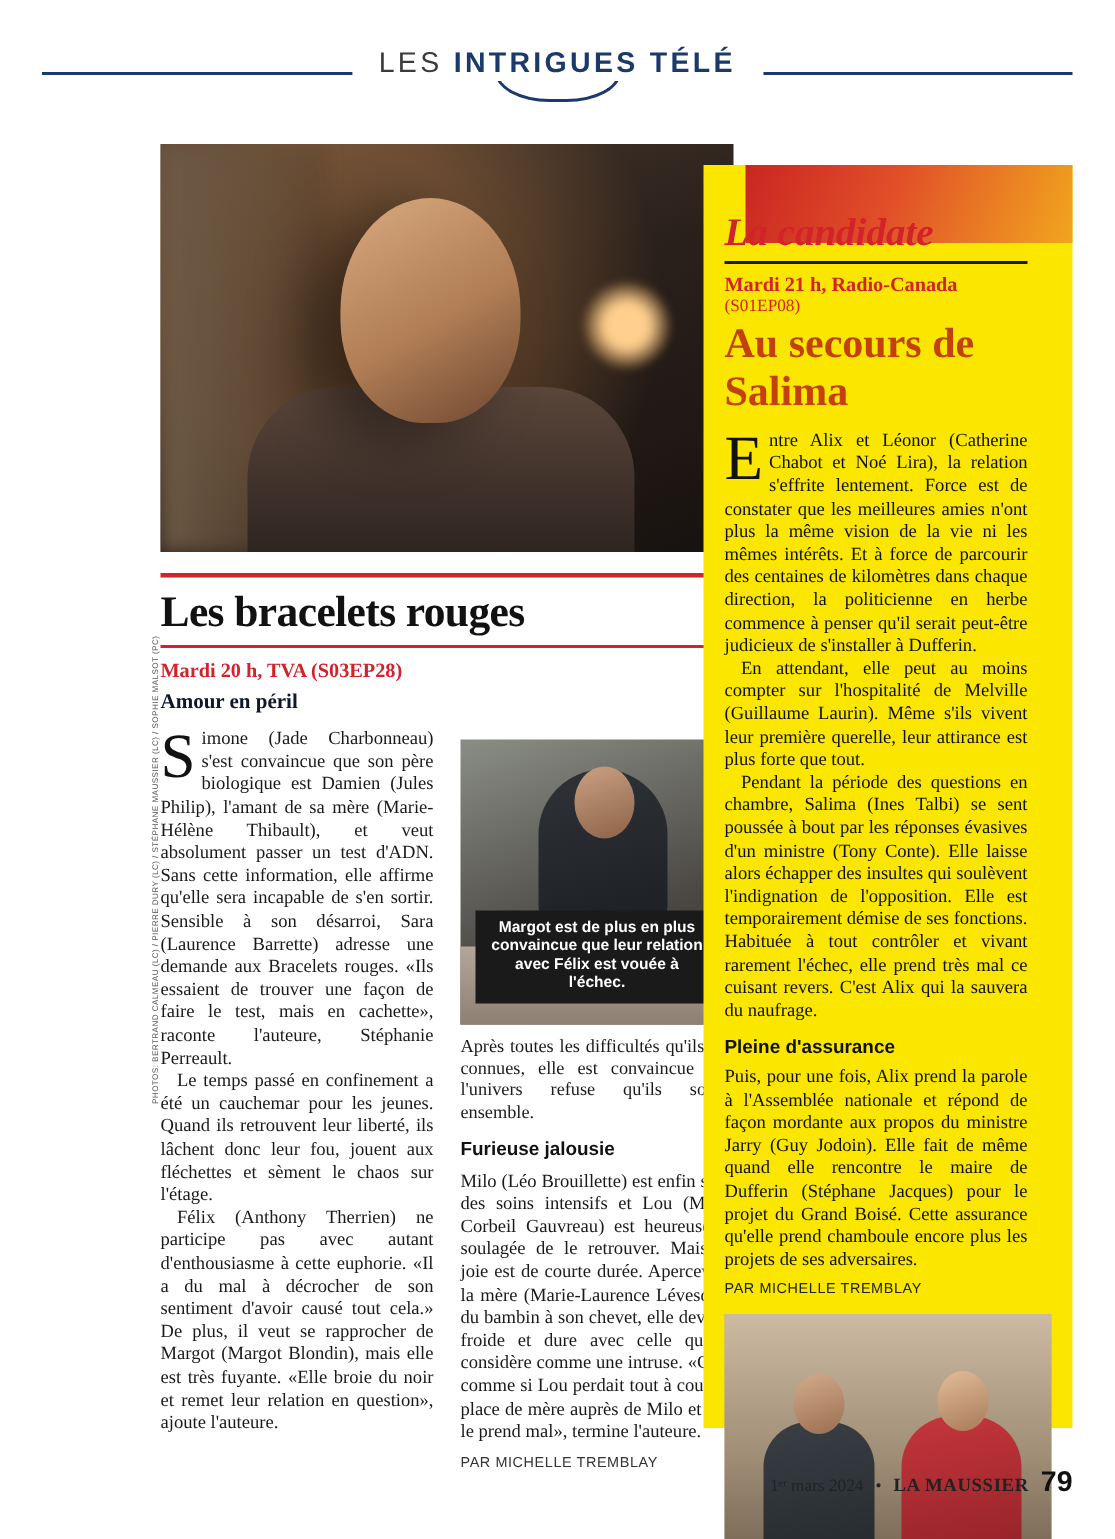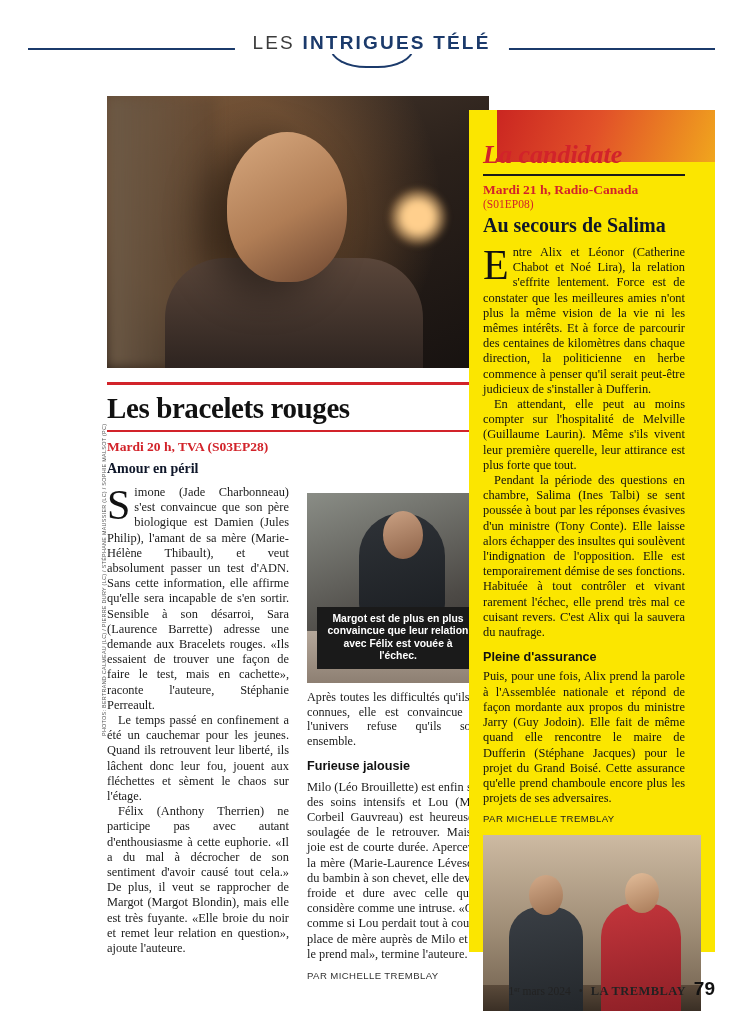--- a/index.html
+++ b/index.html
@@ -284,23 +284,23 @@
   }
   .rc-ep {
     font-family: "Liberation Serif", serif;
     font-size: 11.5px;
     color: #d2232a;
     margin: 0 0 4px 0;
   }
   .rc-head {
     font-family: "Liberation Serif", serif;
     font-weight: 700;
-    font-size: 20px;
+    font-size: 28px;
     margin: 4px 0 8px 0;
-    color: #0f172a;
+    color: #c2410c;
   }
   .rc-body {
     font-family: "Liberation Serif", serif;
     font-size: 12.4px;
     line-height: 15.2px;
     text-align: justify;
     color: #111;
   }
   .rc-body p { margin: 0; text-indent: 11px; }
   .rc-body p.first { text-indent: 0; }
@@ -472,15 +472,15 @@
       <div class="woman-hair"></div>
       <div class="woman"></div>
       <div class="woman-head"></div>
     </div>
   </div>
 </div>
 
 <div class="footer">
   <span class="footer-date">1ᵉʳ mars 2024</span>
   <span class="footer-dot">•</span>
-  <span class="footer-brand">LA TREMBLAY</span>
+  <span class="footer-brand">LA MAUSSIER</span>
   <span class="footer-page">79</span>
 </div>
 
 </body></html>

